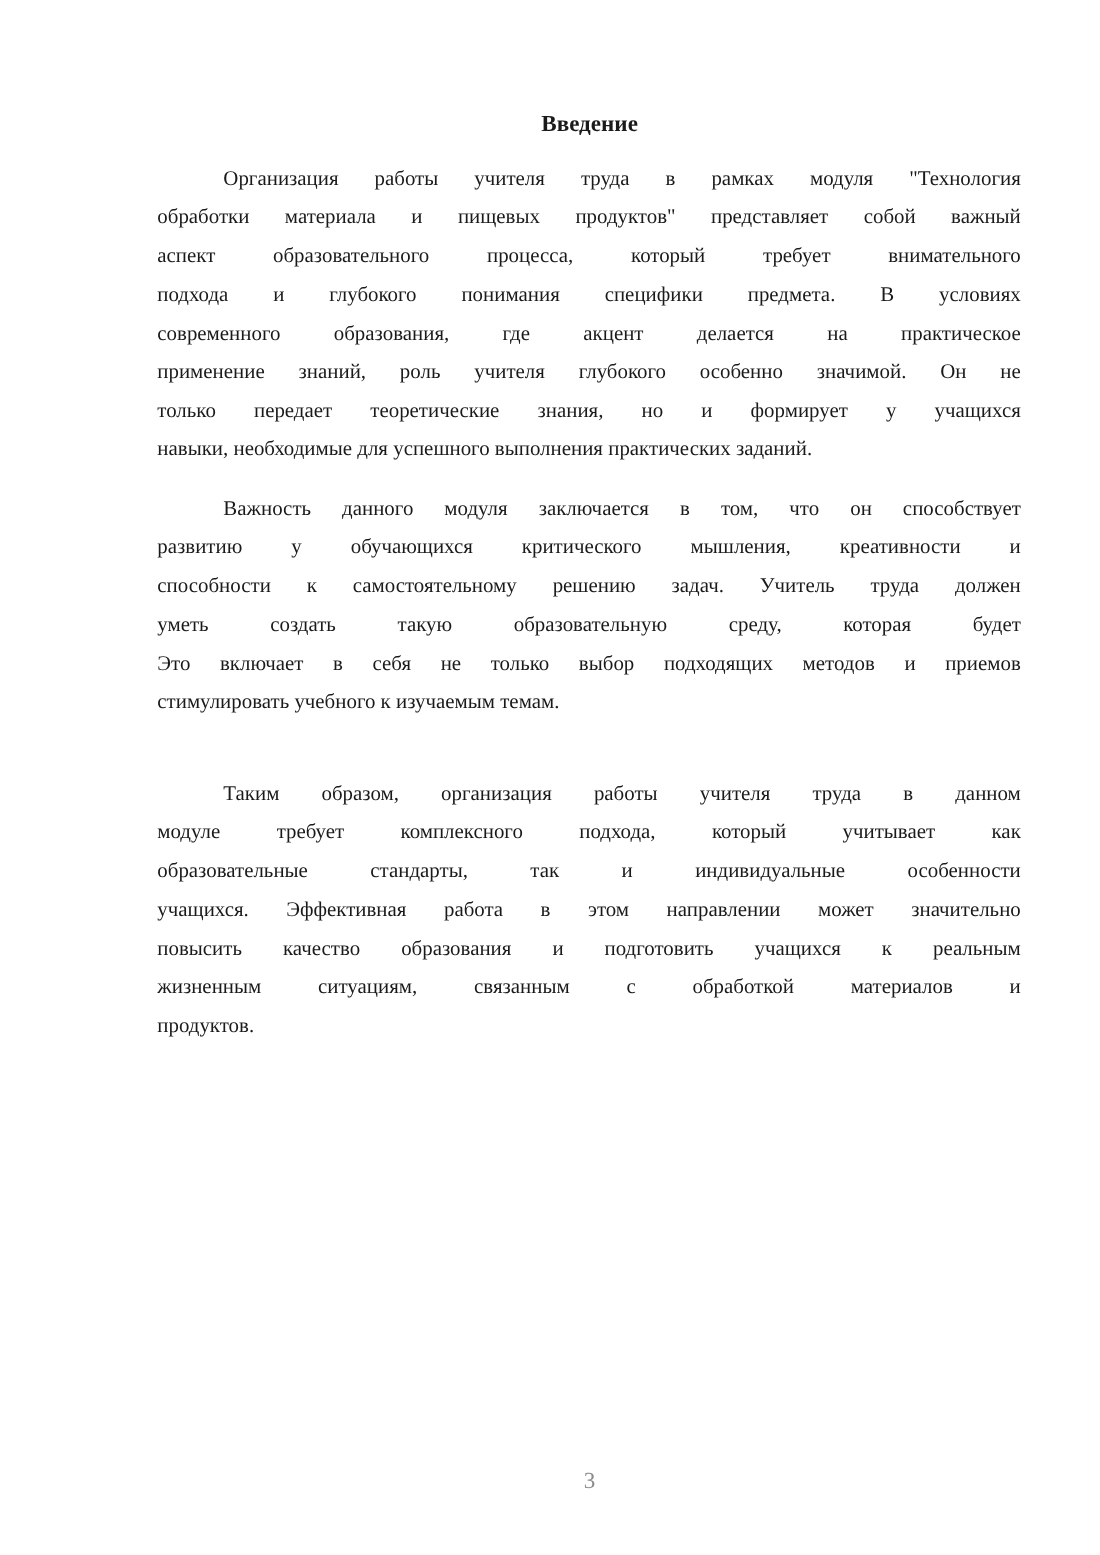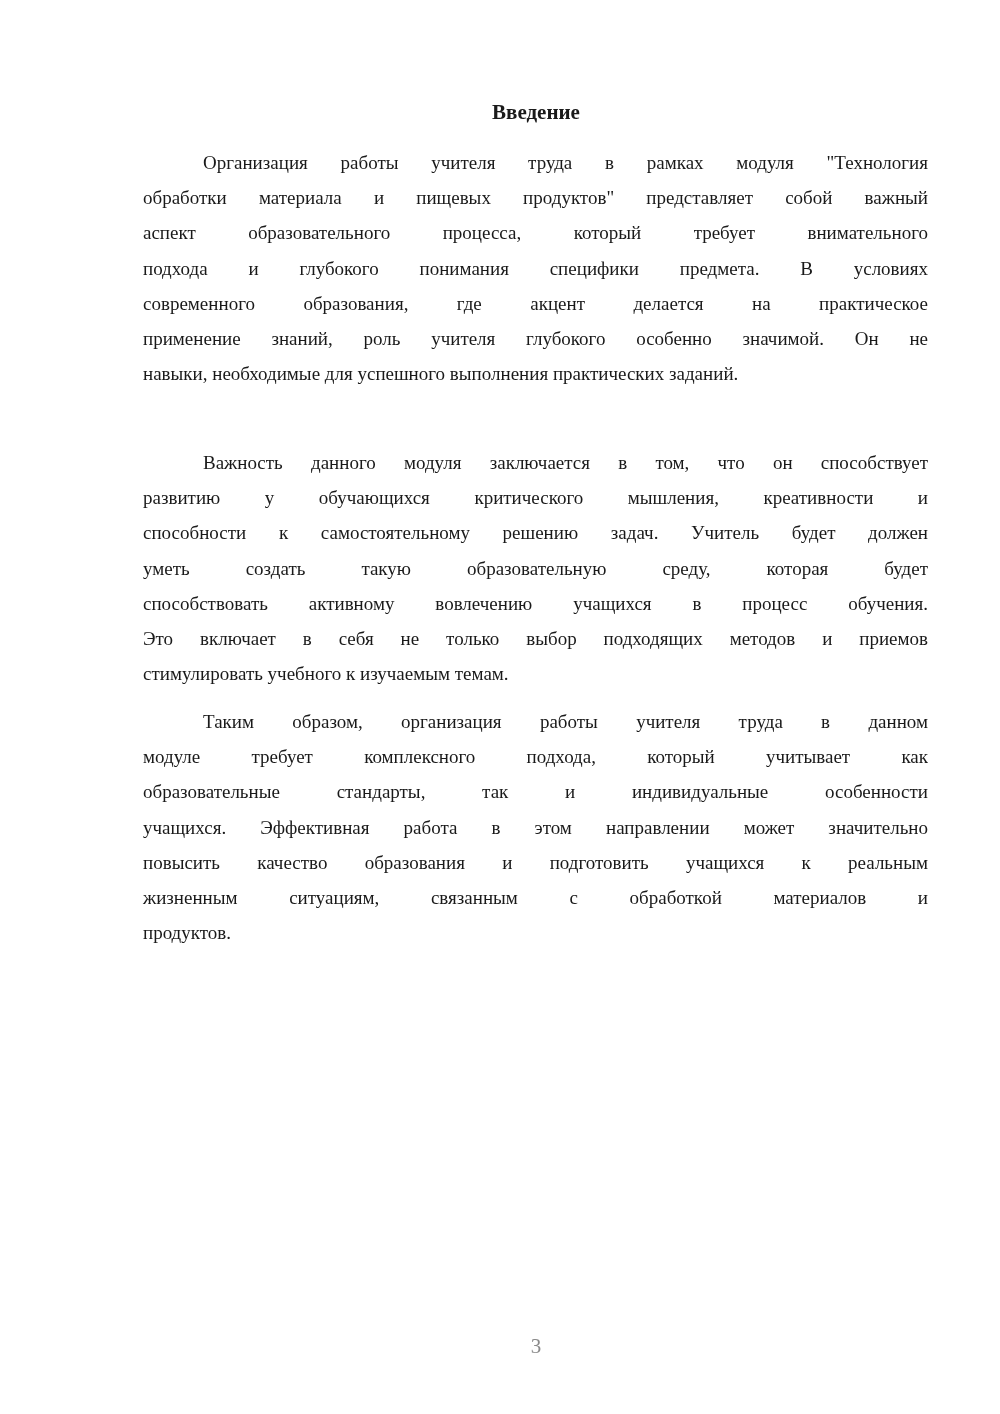--- a/index.html
+++ b/index.html
@@ -64,29 +64,29 @@
 <div>
   <h1 class="page-title" style="margin:0;">Введение</h1>
 
   <div class="paragraph" id="para-1">
     <span class="line indent">Организация работы учителя труда в рамках модуля "Технология</span>
     <span class="line">обработки материала и пищевых продуктов" представляет собой важный</span>
     <span class="line">аспект образовательного процесса, который требует внимательного</span>
     <span class="line">подхода и глубокого понимания специфики предмета. В условиях</span>
     <span class="line">современного образования, где акцент делается на практическое</span>
     <span class="line">применение знаний, роль учителя глубокого особенно значимой. Он не</span>
+    <span class="line">только передает теоретические знания, но и формирует у учащихся</span>
     <span class="line last">навыки, необходимые для успешного выполнения практических заданий.</span>
   </div>
 
   <div class="paragraph" id="para-2">
     <span class="line indent">Важность данного модуля заключается в том, что он способствует</span>
     <span class="line">развитию у обучающихся критического мышления, креативности и</span>
-    <span class="line">способности к самостоятельному решению задач. Учитель будет должен</span>
+    <span class="line">способности к самостоятельному решению задач. Учитель труда должен</span>
     <span class="line">уметь создать такую образовательную среду, которая будет</span>
-    <span class="line">способствовать активному вовлечению учащихся в процесс обучения.</span>
     <span class="line">Это включает в себя не только выбор подходящих методов и приемов</span>
     <span class="line last">стимулировать учебного к изучаемым темам.</span>
   </div>
 
   <div class="paragraph" id="para-3">
     <span class="line indent">Таким образом, организация работы учителя труда в данном</span>
     <span class="line">модуле требует комплексного подхода, который учитывает как</span>
     <span class="line">образовательные стандарты, так и индивидуальные особенности</span>
     <span class="line">учащихся. Эффективная работа в этом направлении может значительно</span>
     <span class="line">повысить качество образования и подготовить учащихся к реальным</span>

